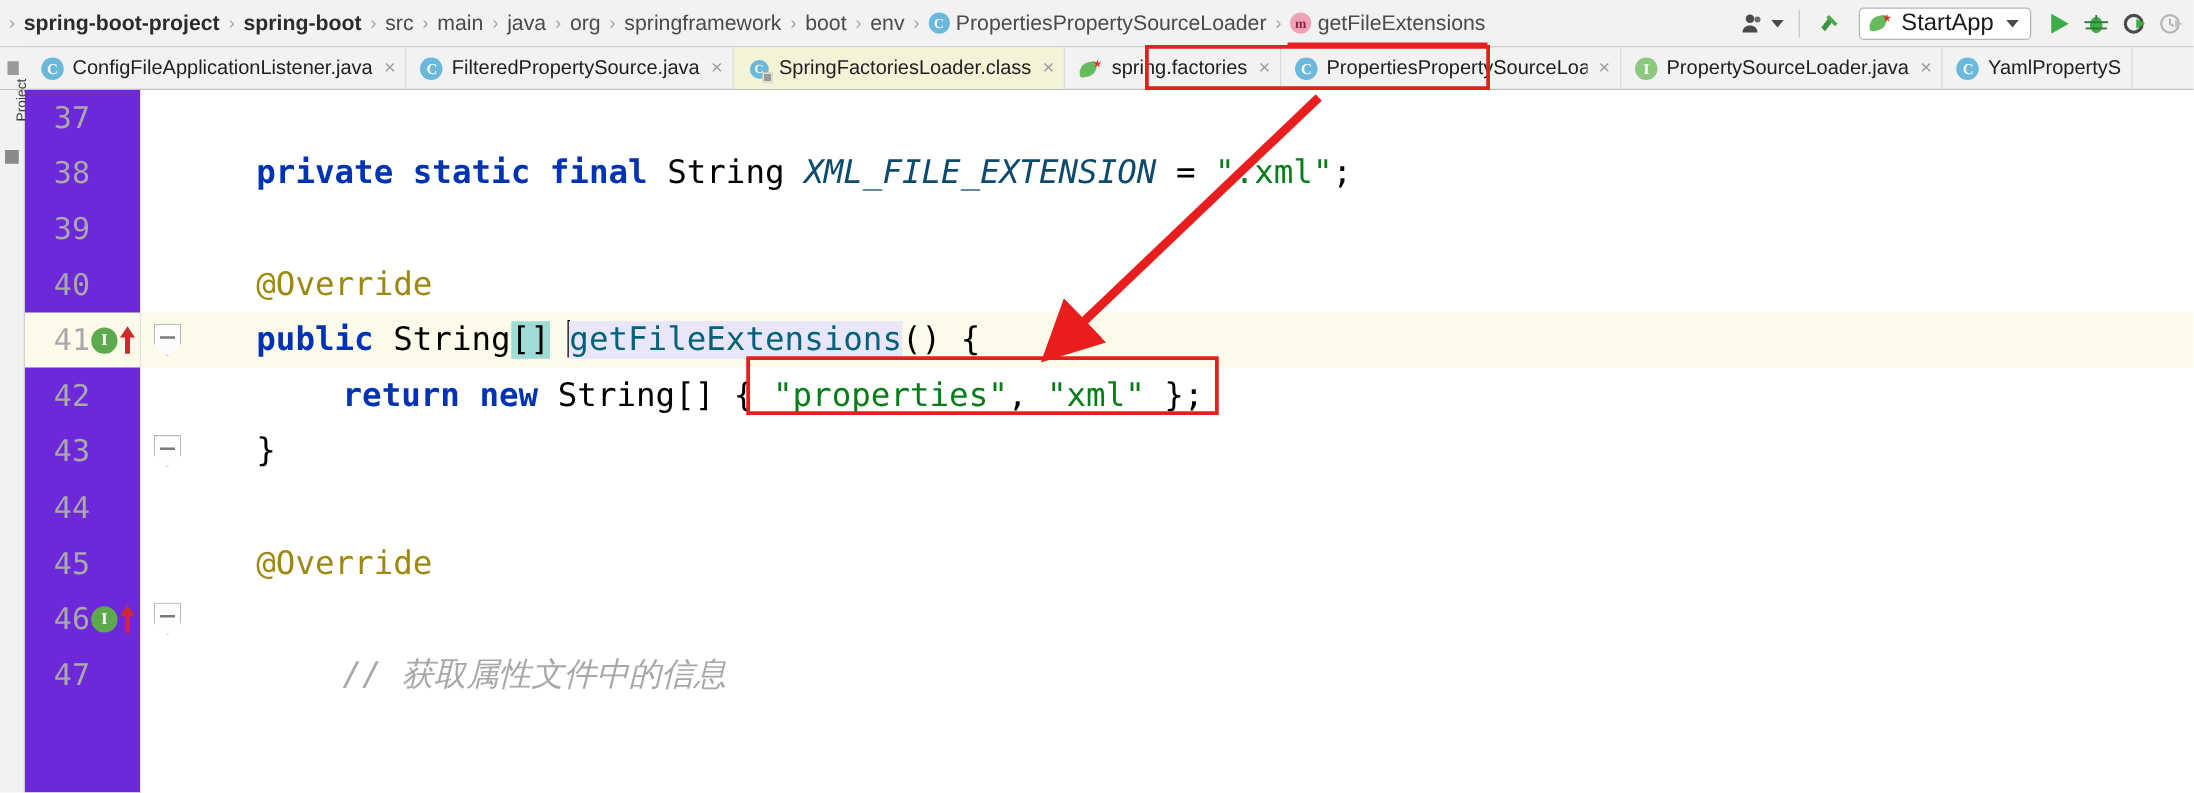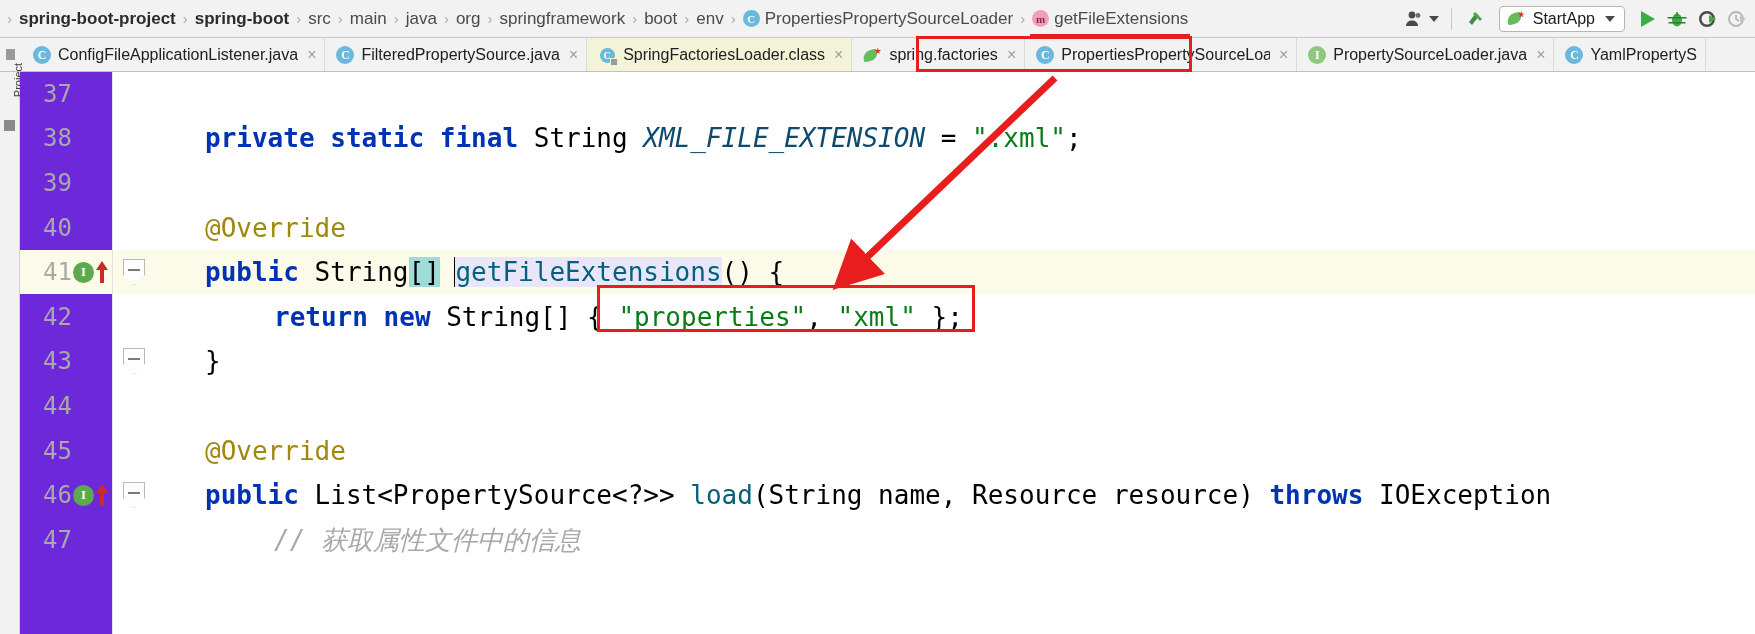--- a/index.html
+++ b/index.html
@@ -59,21 +59,21 @@
     height: 30px; min-width: 26px; padding: 0 3px; cursor: default;
   }
   .tb-sep { width: 1px; height: 22px; background: #c6c6c6; margin: 0 7px; }
   .caret { width: 0; height: 0; border-left: 5px solid transparent;
            border-right: 5px solid transparent; border-top: 6px solid #4a4a4a;
            margin-left: 3px; }
   #runcfg {
     display: flex; align-items: center; gap: 7px;
     height: 26px; padding: 0 9px 0 7px;
     background: #ffffff; border: 1px solid #b5b5b5; border-radius: 4px;
-    font-size: 16px; color: #1a1a1a; margin: 0 6px;
+    font-size: 19px; color: #1a1a1a; margin: 0 6px;
   }
 
   
   #tabbar {
     position: absolute; top: 38px; left: 0;
     width: 1755px; height: 34px;
     background: #f2f2f2;
     border-bottom: 1px solid #c0c0c0;
     display: flex; align-items: stretch;
     overflow: hidden;
@@ -490,23 +490,20 @@
     <div class="row" style="top:267px">
       <div class="codeline" style="left:54px"><span>}</span></div>
     </div>
 
     <div class="row" style="top:312px"></div>
 
     <div class="row" style="top:357px">
       <div class="codeline" style="left:54px"><span class="ann">@Override</span></div>
     </div>
 
-    <div class="row" style="top:401px">
-      <div class="codeline" style="left:54px"><span class="kw">public </span><span>List&lt;PropertySource&lt;?&gt;&gt; </span><span class="mth">load</span><span>(String name, Resource resource) </span><span class="kw">throws </span><span>IOException</span></div>
-    </div>
 
     <div class="row" style="top:446px">
       <div class="codeline" style="left:123px"><span class="cmt">// 获取属性文件中的信息</span></div>
     </div>
 
     <div class="row" style="top:490px; overflow:hidden; height:30px">
       <div class="codeline" style="left:123px; color:#1a1a1a; opacity:0.9"></div>
     </div>
   </div>
 </div>

